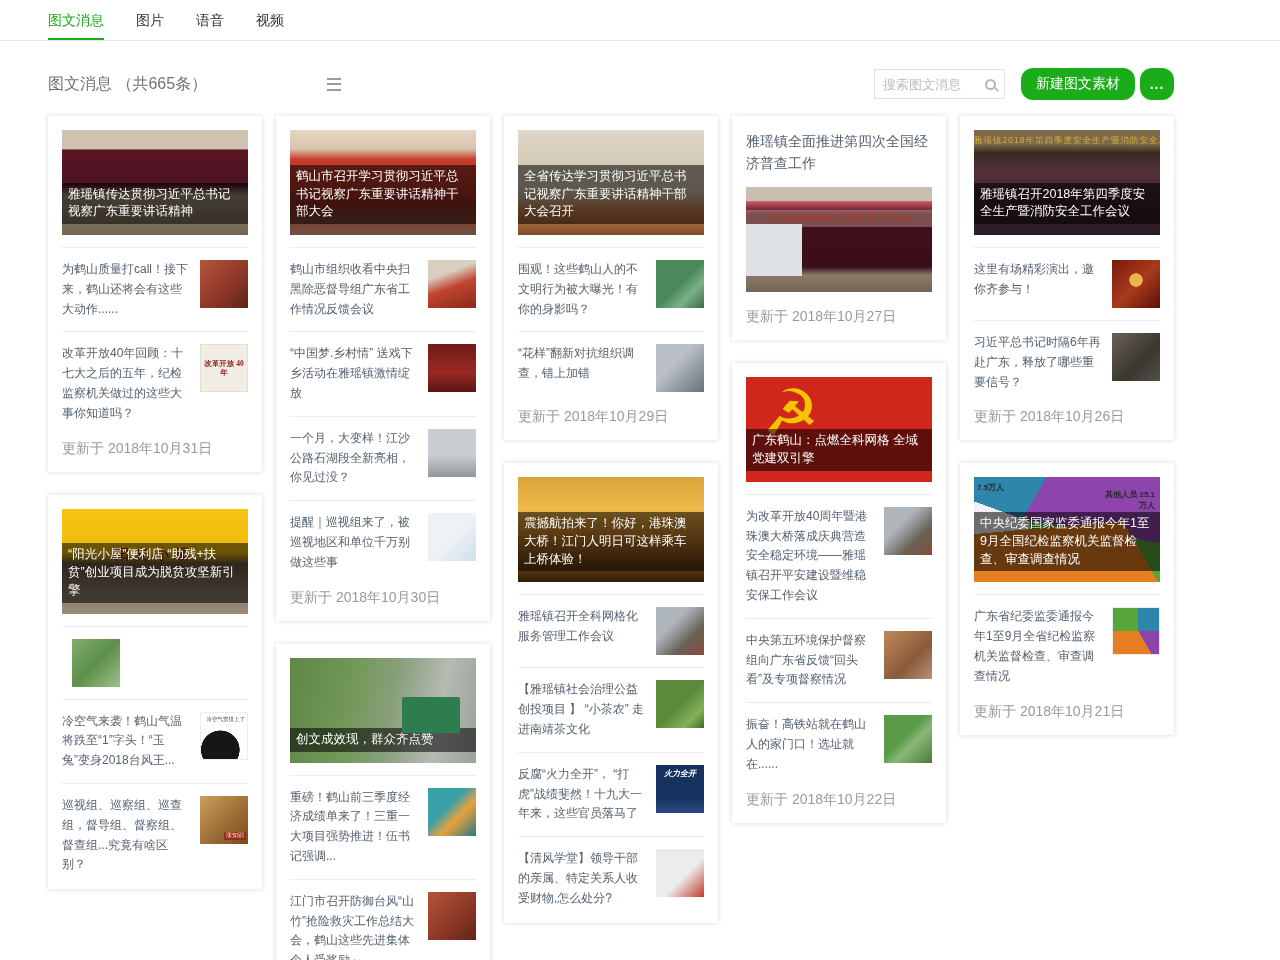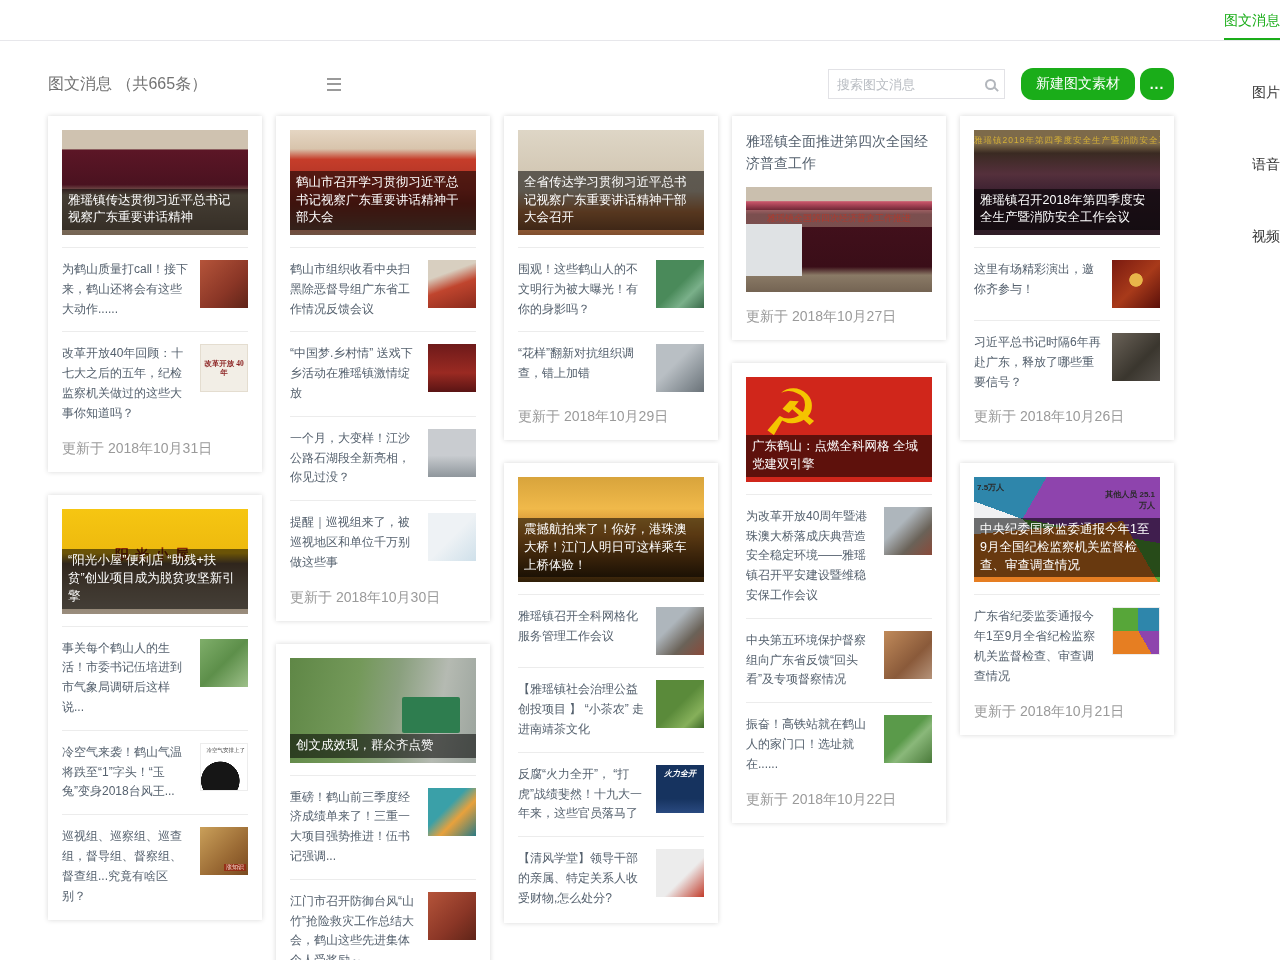--- a/index.html
+++ b/index.html
@@ -1,51 +1,51 @@
 <!DOCTYPE html>
 <html><head>
 <meta charset="utf-8">
 <style>
   * { margin:0; padding:0; box-sizing:border-box; }
   html,body { width:1280px; height:960px; overflow:hidden; background:#fff;
     font-family:"Liberation Sans","DejaVu Sans",sans-serif; }
   
   .tabbar { display:flex; align-items:flex-end; height:41px; padding-left:48px;
-    border-bottom:1px solid #e7e7eb; gap:32px;flex-direction:column; }
+    border-bottom:1px solid #e7e7eb; gap:32px; }
   .tab { font-size:14px; color:#353535; height:40px; line-height:40px; cursor:pointer; }
   .tab.active { color:#1aad19; border-bottom:2px solid #1aad19; }
   
   .header { display:flex; align-items:center; margin:27px 0 16px 0; padding:0 106px 0 48px; }
   .page-title { font-size:16px; color:#737373; }
   .view-icons { display:flex; align-items:center; gap:10px; margin-left:14px; }
   .vicon { display:inline-flex; cursor:pointer; }
   .vicon.grid { width:13px; height:13px; flex-wrap:wrap; gap:1px; }
   .vicon.grid i { width:6px; height:6px; background:#5a5a5a; }
   .vicon.list { width:14px; height:13px; flex-direction:column; justify-content:space-between; }
   .vicon.list i { width:14px; height:2px; background:#9a9a9a; }
   .spacer { flex:1; }
-  .search-box { width:177px; height:30px; border:1px solid #e2e2e6; display:flex;
+  .search-box { width:131px; height:30px; border:1px solid #e2e2e6; display:flex;
     align-items:center; padding:0 8px; background:#fff; }
   .search-box input { border:none; outline:none; width:100%; font-size:13px; color:#353535;
     font-family:inherit; }
   .search-box input::placeholder { color:#b8bcc2; }
   .mag { width:11px; height:11px; border:2px solid #b2b6bc; border-radius:50%;
     position:relative; flex-shrink:0; }
   .mag::after { content:""; position:absolute; width:6px; height:2px; background:#b2b6bc;
     transform:rotate(45deg); right:-5px; bottom:-2px; }
   .btn { border:none; background:#1aad19; color:#fff; font-size:14px; height:32px;
     border-radius:12px; cursor:pointer; font-family:inherit; }
   .btn.new { padding:0 15px; margin-left:16px; }
   .btn.more { width:34px; margin-left:5px; letter-spacing:1px; font-weight:bold; }
   
   .grid { display:flex; gap:14px; padding:0 48px; align-items:flex-start; }
   .col { width:214px; display:flex; flex-direction:column; gap:23px; }
   .card { background:#fff; box-shadow:0 0 5px rgba(0,0,0,.16); padding:14px; width:214px; }
   .cover { position:relative; width:186px; height:105px; overflow:hidden; cursor:pointer; }
-  .cover-title { position:absolute; left:0; right:0; bottom:5px; background:rgba(0,0,0,.55);
+  .cover-title { position:absolute; left:0; right:0; bottom:11px; background:rgba(0,0,0,.55);
     color:#fff; font-size:12.5px; line-height:1.42; padding:3px 6px; }
   .cov-caption { position:absolute; left:0; right:0; white-space:nowrap; overflow:hidden; }
   .cov-caption:empty { display:none; }
   .cap-sign { top:9px; text-align:center; color:#8a2a0a; font-weight:bold; font-size:14px;
     letter-spacing:6px;margin-top:28px; }
   .cap-banner { top:23px; text-align:center; color:#b03a2e; font-size:9px;
     background:rgba(255,225,200,.30); padding:2px 0; }
   .cap-gold { top:5px; text-align:center; color:#d4af37; font-size:8.5px; letter-spacing:1px; }
   .single-title { font-size:14px; line-height:1.6; color:#55616e; margin-bottom:12px; cursor:pointer; }
   .item { display:flex; margin-top:12px; padding-top:12px; border-top:1px solid #ececec; cursor:pointer; }
@@ -166,21 +166,20 @@
       </div>
       <div class="updated">更新于 2018年10月31日</div>
     </div>
 
     <div class="card">
       <div class="cover cov-shop">
         <div class="cov-caption cap-sign">阳光小屋</div>
         <div class="cover-title">“阳光小屋”便利店 “助残+扶贫”创业项目成为脱贫攻坚新引擎</div>
       </div>
       <div class="item">
-        <div class="item-title">事关每个鹤山人的生活！市委书记伍培进到市气象局调研后这样说...</div>
         <div class="thumb th-field"></div>
       </div>
       <div class="item">
         <div class="item-title">冷空气来袭！鹤山气温将跌至“1”字头！“玉兔”变身2018台风王...</div>
         <div class="thumb th-weather">
             <span class="thumb-label">冷空气安排上了</span>
           </div>
       </div>
       <div class="item">
         <div class="item-title">巡视组、巡察组、巡查组，督导组、督察组、督查组...究竟有啥区别？</div>

